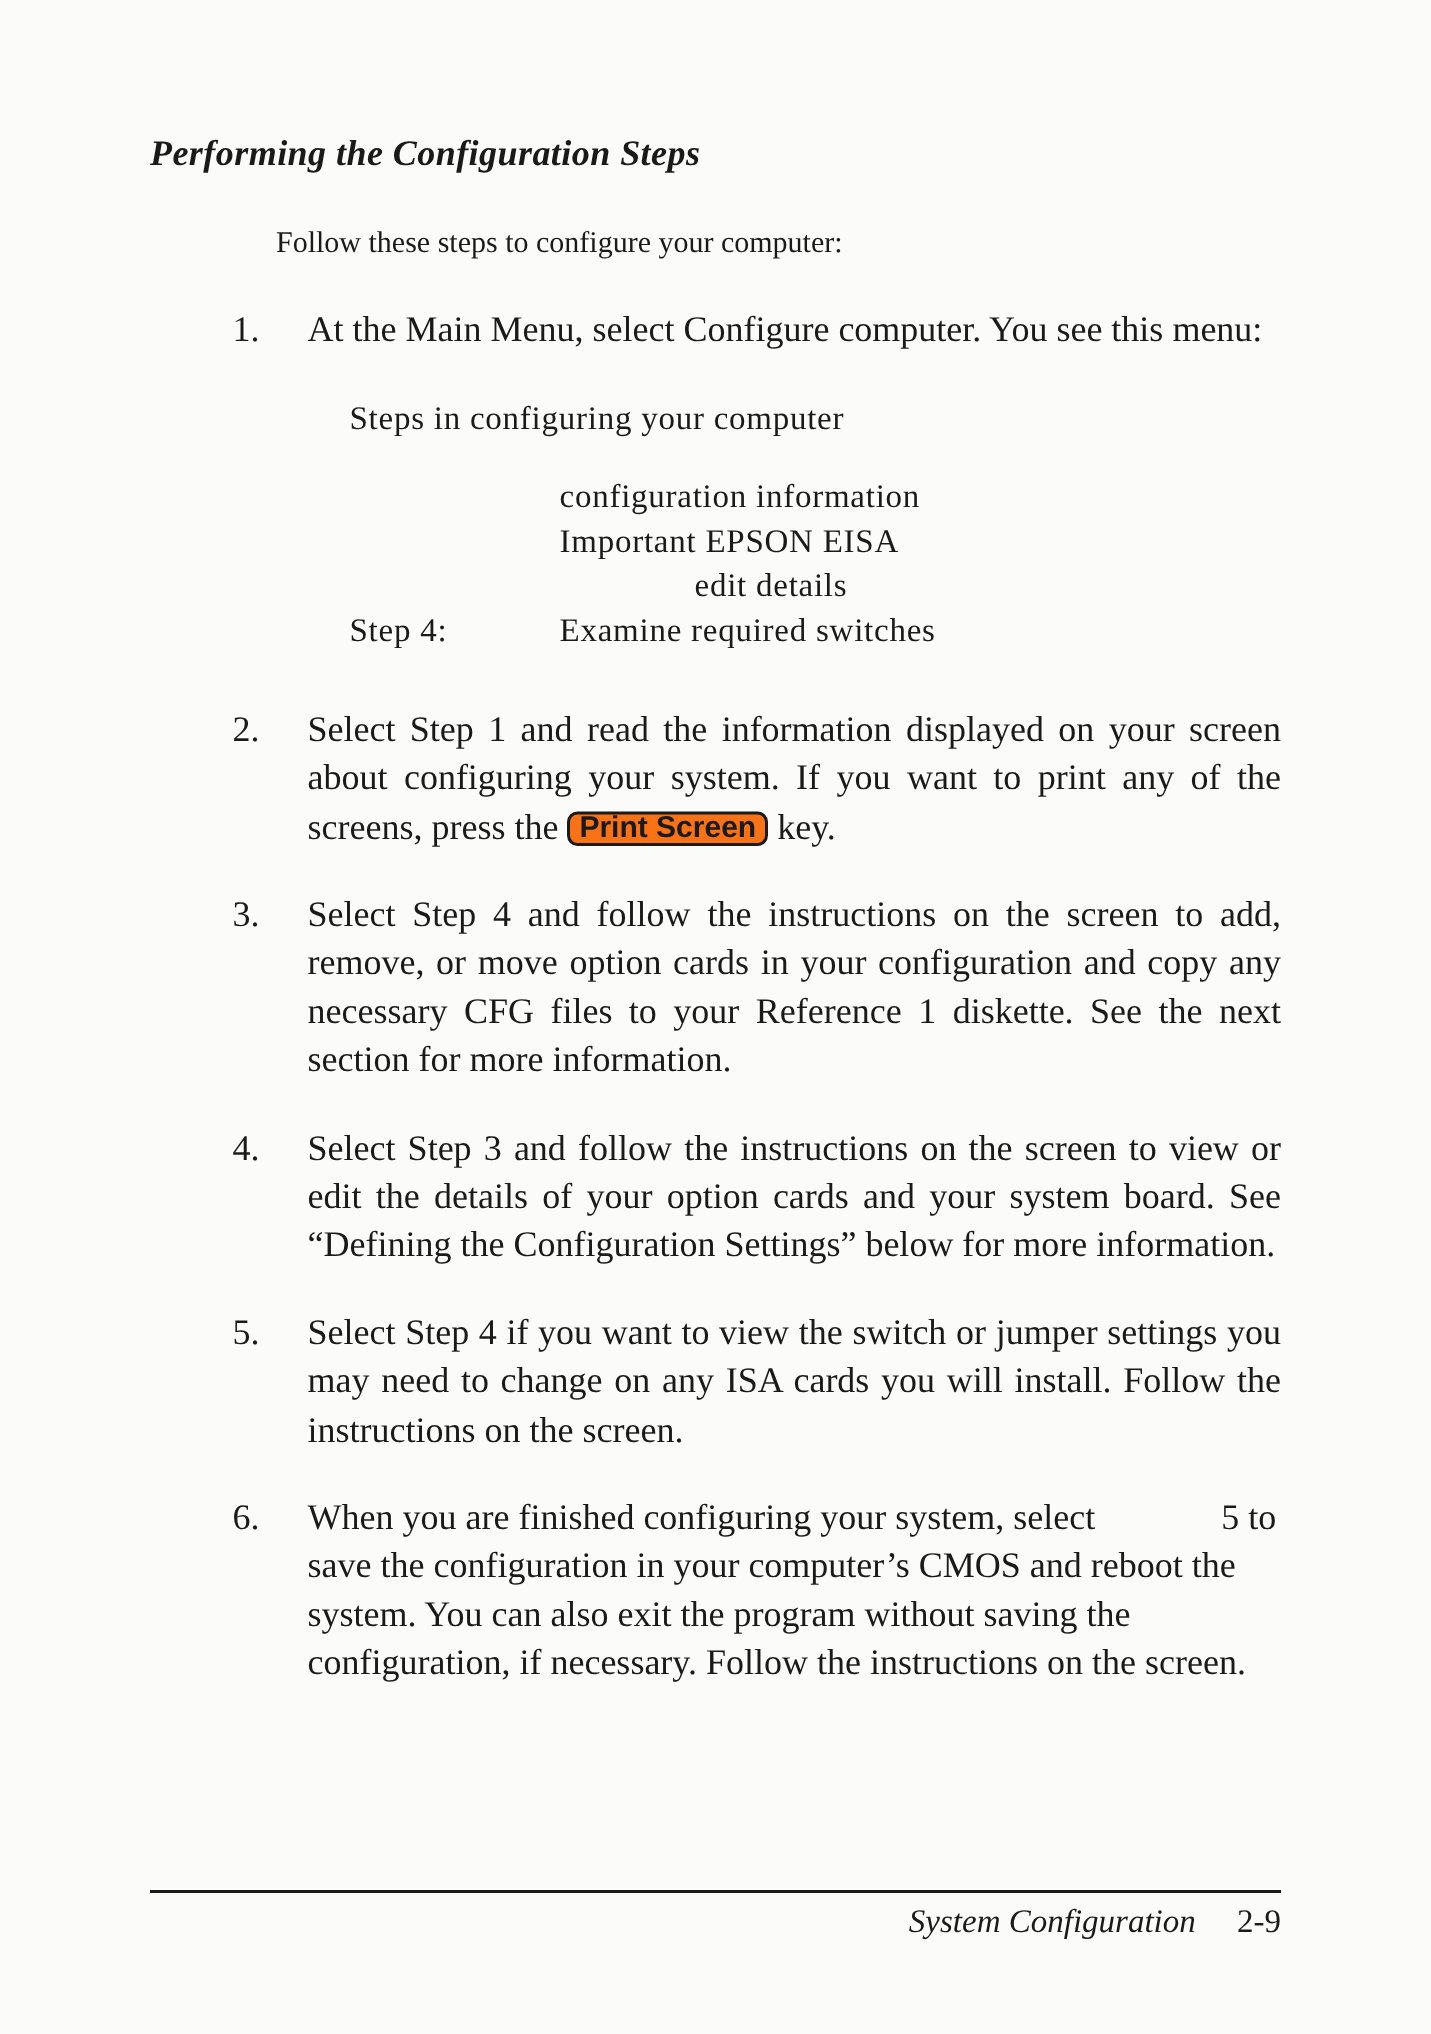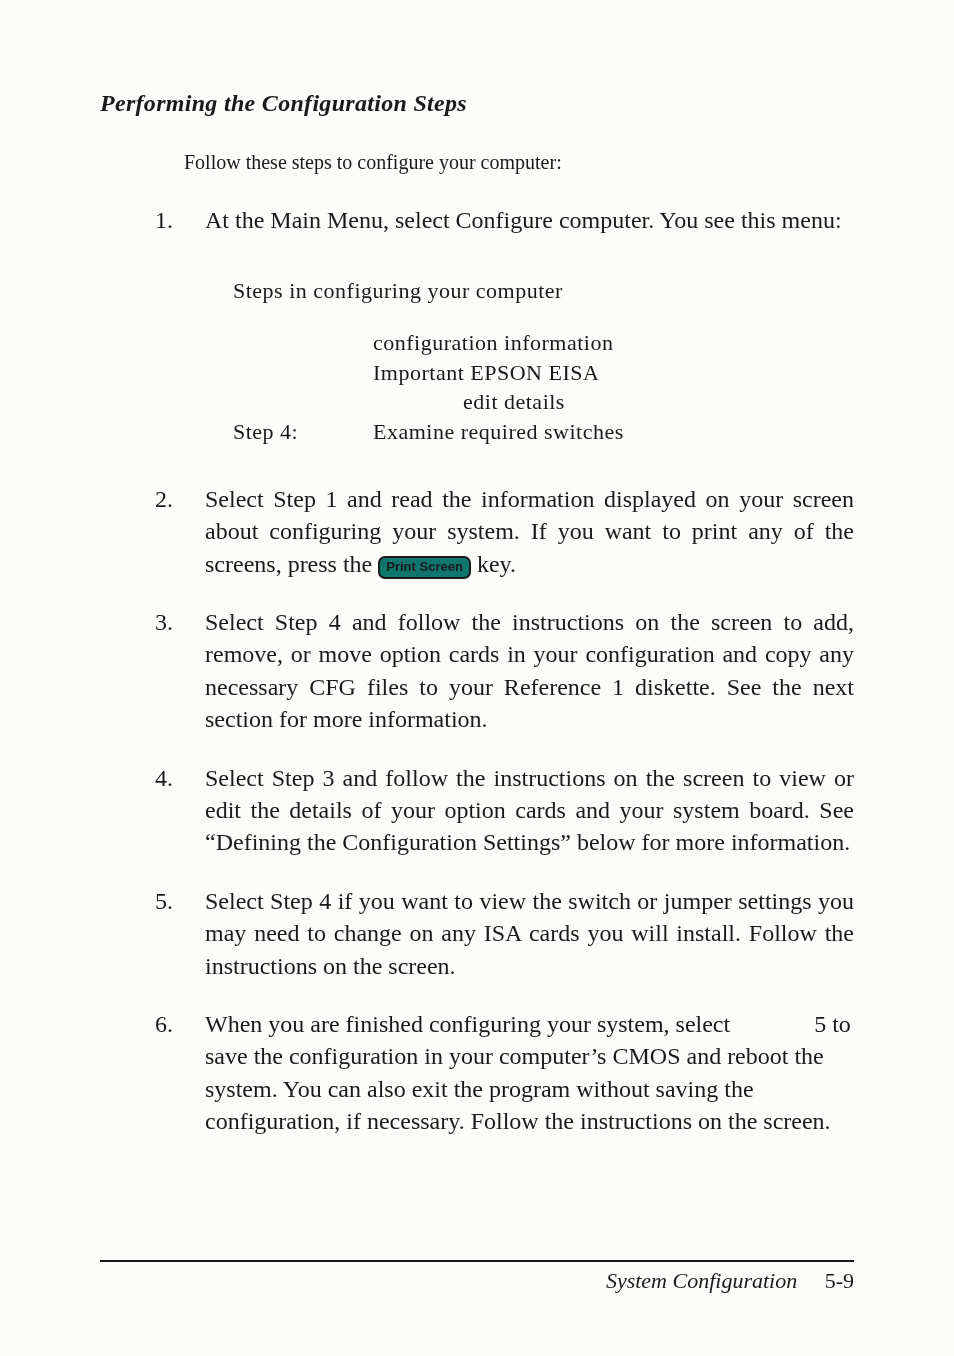--- a/index.html
+++ b/index.html
@@ -36,21 +36,21 @@
     margin-bottom: 26px;
   }
   ol.steps > li .num {
     flex: 0 0 28px;
     text-align: left;
   }
   ol.steps > li .body {
     flex: 1;
   }
   .menu-block {
-    margin: 40px 0 10px 28px;
+    margin: 28px 0 10px 28px;
     font-size: 22px;
     letter-spacing: 0.5px;
   }
   .menu-title {
     margin-bottom: 22px;
   }
   .menu-row {
     display: flex;
   }
   .menu-label {
@@ -63,25 +63,25 @@
   .just {
     text-align: justify;
     text-justify: inter-word;
   }
   .keycap {
     display: inline-block;
     border: 2px solid #1a1a1a;
     border-radius: 7px;
     font-family: Arial, Helvetica, sans-serif;
     font-weight: bold;
-    font-size: 13px;
+    font-size: 20px;
     padding: 0 6px 1px 6px;
     line-height: 18px;
     vertical-align: 1px;
-    background: #0f766e;
+    background: #f97316;
   }
   .footer {
     position: absolute;
     bottom: 62px;
     left: 100px;
     right: 100px;
   }
   .footer-rule {
     border: none;
     border-top: 2px solid #1a1a1a;
@@ -158,15 +158,15 @@
     <div class="num">6.</div>
     <div class="body">When you are finished configuring your system, select     5 to save the configuration in your computer’s CMOS and reboot the system. You can also exit the program without saving the configuration, if necessary. Follow the instructions on the screen.</div>
   </li>
 
 </ol>
 
 <div class="footer">
   <hr class="footer-rule">
   <div class="footer-text">
     <span>System Configuration</span>
-    <span class="pagenum">5-9</span>
+    <span class="pagenum">2-9</span>
   </div>
 </div>
 
 </body></html>

